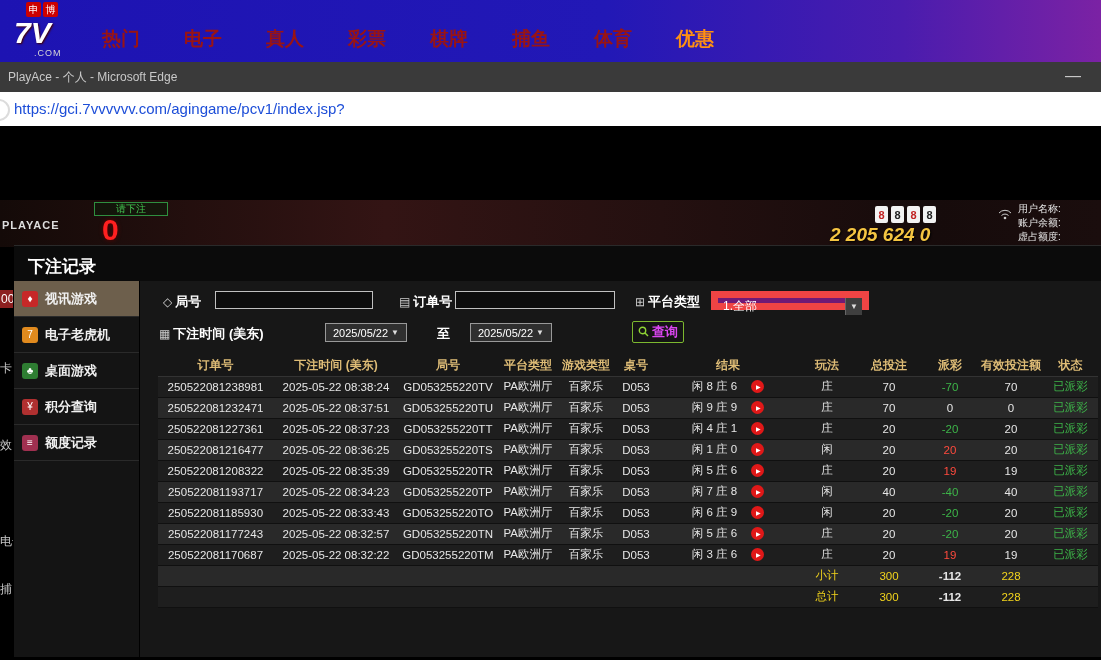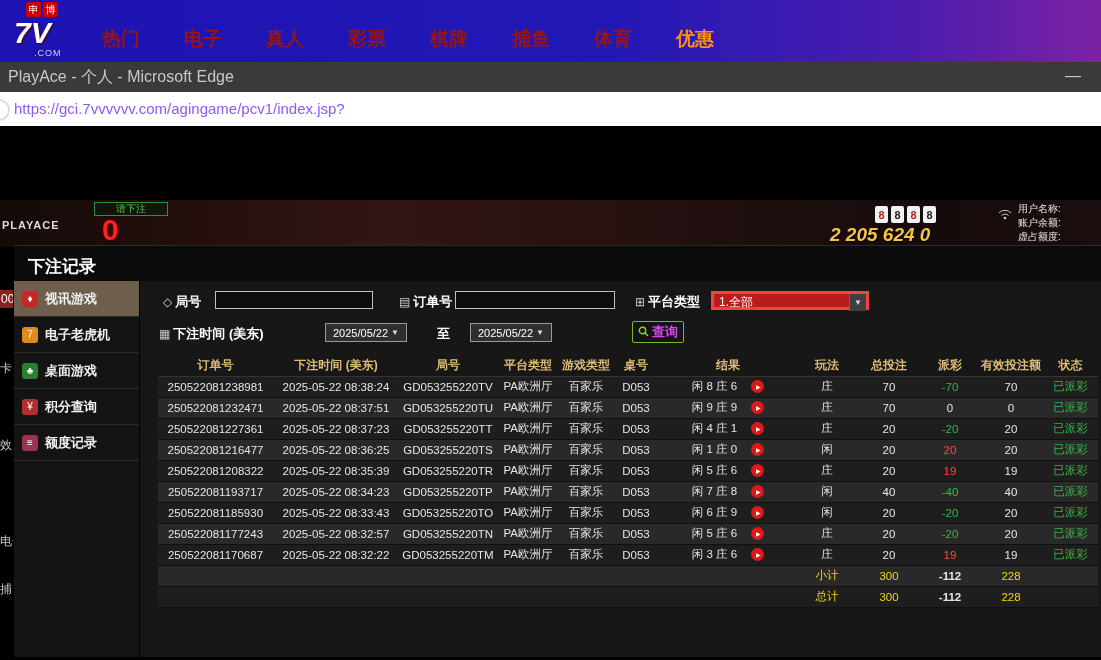--- a/index.html
+++ b/index.html
@@ -15,27 +15,27 @@
   .logo-badge { width:15px; height:15px; background:#cc0000; color:#fff; font-size:10px;
     display:flex; align-items:center; justify-content:center; border-radius:2px; }
   .logo-main { font-size:30px; font-weight:bold; font-style:italic; color:#fff; line-height:32px; text-shadow:1px 1px 2px #400; }
   .logo-sub { font-size:9px; color:#d6d6d6; letter-spacing:1px; margin-left:20px; line-height:8px; }
   .nav-items { position:absolute; left:102px; top:8px; height:62px; display:flex; align-items:center; gap:44px; }
   .nav-item { font-size:19px; font-weight:bold; color:#991414; cursor:pointer; white-space:nowrap; }
   .nav-item.hl { color:#ff9012; }
 
   
   .titlebar { position:absolute; left:0; top:62px; width:1101px; height:30px; background:#3a3a3a; }
-  .titlebar-text { margin-left:8px; line-height:30px; font-size:16px; color:#c9c9c9; }
+  .titlebar-text { margin-left:8px; line-height:30px; font-size:12px; color:#c9c9c9; }
   .min-btn { position:absolute; right:20px; top:0; line-height:28px; font-size:16px; color:#cccccc; cursor:pointer; }
 
   
   .urlbar { position:absolute; left:0; top:92px; width:1101px; height:34px; background:#ffffff; overflow:hidden; }
   .url-circle { position:absolute; left:-12px; top:7px; width:22px; height:22px; border:2px solid #dcdcdc; border-radius:50%; }
-  .url-text { margin-left:14px; line-height:34px; font-size:15px; color:#8b5cf6; }
+  .url-text { margin-left:14px; line-height:34px; font-size:15px; color:#1d4ed8; }
 
   
   .gamestrip { position:absolute; left:0; top:200px; width:1101px; height:47px; overflow:hidden;
     background:linear-gradient(90deg,#140a08,#331414 35%,#241010 60%,#160b0b 85%,#1a0d0d); }
   .brand { position:absolute; left:2px; top:19px; font-size:11px; font-weight:bold; color:#dddddd; letter-spacing:1px; }
   .betbox { position:absolute; left:94px; top:2px; width:74px; height:14px; border:1px solid #2f8f3f;
     background:rgba(10,30,10,.5); color:#43c24f; font-size:10px; line-height:12px; text-align:center; }
   .betamount { position:absolute; left:102px; top:13px; font-size:30px; font-weight:bold; color:#ff2020; text-shadow:0 0 4px #600; }
   .cards { position:absolute; left:875px; top:6px; display:flex; gap:3px; }
   .card { width:13px; height:17px; background:#f2f2f2; border-radius:2px; color:#c22222; font-size:11px;
@@ -63,22 +63,22 @@
   .side-item.active { background:#6d5f4c; }
   .side-icon { width:16px; height:16px; border-radius:3px; color:#fff; font-size:10px;
     display:flex; align-items:center; justify-content:center; flex:0 0 16px; }
   .side-label { font-size:13px; font-weight:bold; color:#f0f0f0; white-space:nowrap; }
 
   .content { position:absolute; left:127px; right:0; top:0; bottom:0; }
   .flabel { position:absolute; font-size:13px; font-weight:bold; color:#ffffff; white-space:nowrap; }
   .ficon { color:#cccccc; font-weight:normal; margin-right:3px; font-size:12px; }
   .txt { position:absolute; height:18px; background:#0d0d0d; border:1px solid #c0c0c0; color:#fff;
     font-size:12px; padding:0 4px; font-family:"Liberation Sans", sans-serif; }
-  .pselect { position:absolute; left:570px; top:10px; width:158px; height:19px; background:#b91c1c;
-    border:3px solid #ef4444; cursor:pointer; }
+  .pselect { position:absolute; left:570px; top:10px; width:158px; height:19px; background:#701a75;
+    border:7px solid #ef4444; cursor:pointer; }
   .pselect-text { position:absolute; left:5px; top:0; line-height:17px; font-size:12px; color:#fff; }
   .pselect-caret { position:absolute; right:0; top:0; width:17px; height:17px; background:#3f3f3f;
     border-left:1px solid #666; color:#ddd; font-size:8px; display:flex; align-items:center; justify-content:center; }
   .dsel { position:absolute; width:82px; height:19px; background:#2f2f2f; border:1px solid #999;
     display:flex; align-items:center; justify-content:center; gap:3px; cursor:pointer; }
   .dsel-text { font-size:11px; color:#fff; }
   .dsel-caret { font-size:8px; color:#ddd; }
   .search-btn { position:absolute; left:491px; top:40px; width:52px; height:22px; background:#141414;
     border:1px solid #7cb82f; border-radius:2px; display:flex; align-items:center; justify-content:center;
     gap:3px; cursor:pointer; }

